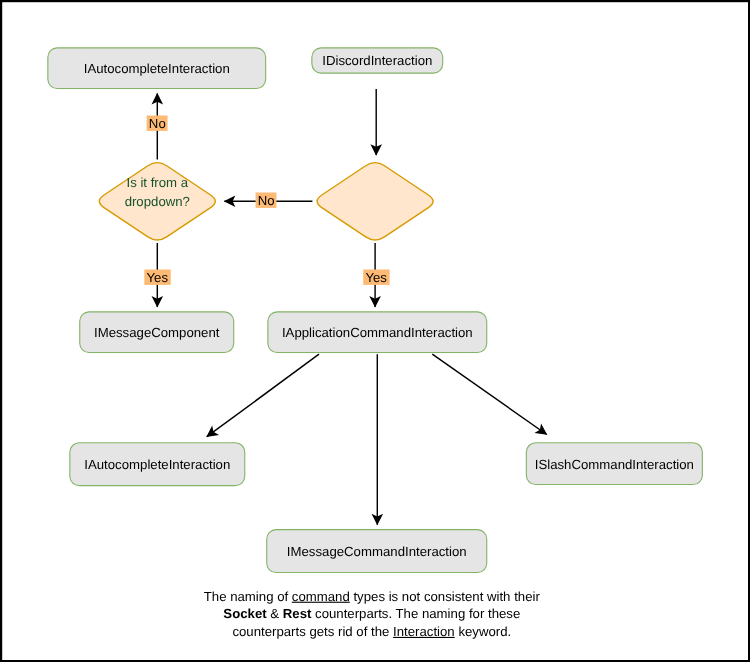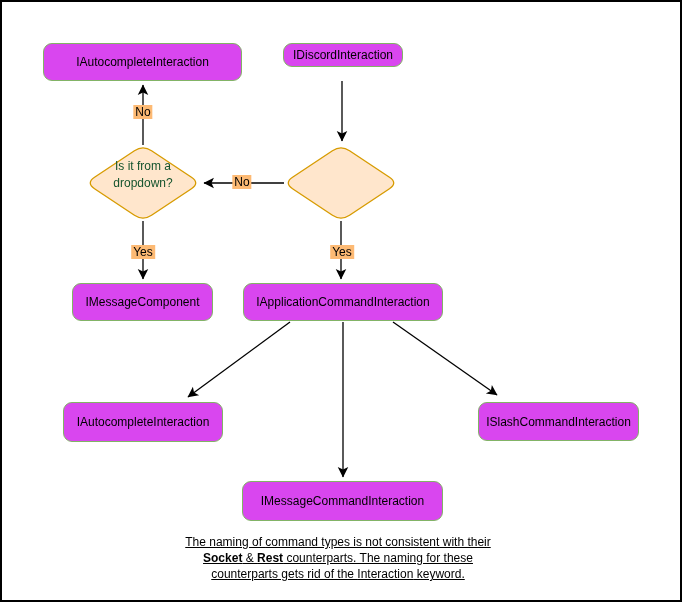--- a/index.html
+++ b/index.html
@@ -20,21 +20,21 @@
   #edges-svg {
     position: absolute;
     left: 0;
     top: 0;
     width: 678px;
     height: 598px;
   }
   .node {
     position: absolute;
     box-sizing: border-box;
-    background: #d946ef;
+    background: #e5e5e5;
     border: 1px solid #82b366;
     border-radius: 9px;
     display: flex;
     align-items: center;
     justify-content: center;
     font-size: 12px;
     color: #000000;
     text-align: right;
     white-space: nowrap;
   }
@@ -59,21 +59,20 @@
   }
   .note {
     position: absolute;
     left: 166px;
     top: 532px;
     width: 340px;
     font-size: 12px;
     line-height: 16px;
     color: #000000;
     text-align: center;
-    text-decoration: underline;
   }
   .note .u { text-decoration: underline; }
   .note .b { font-weight: bold; }
 </style>
 </head>
 <body>
 
 <div id="canvas">
 
   <svg id="edges-svg" viewBox="0 0 678 598" xmlns="http://www.w3.org/2000/svg">

